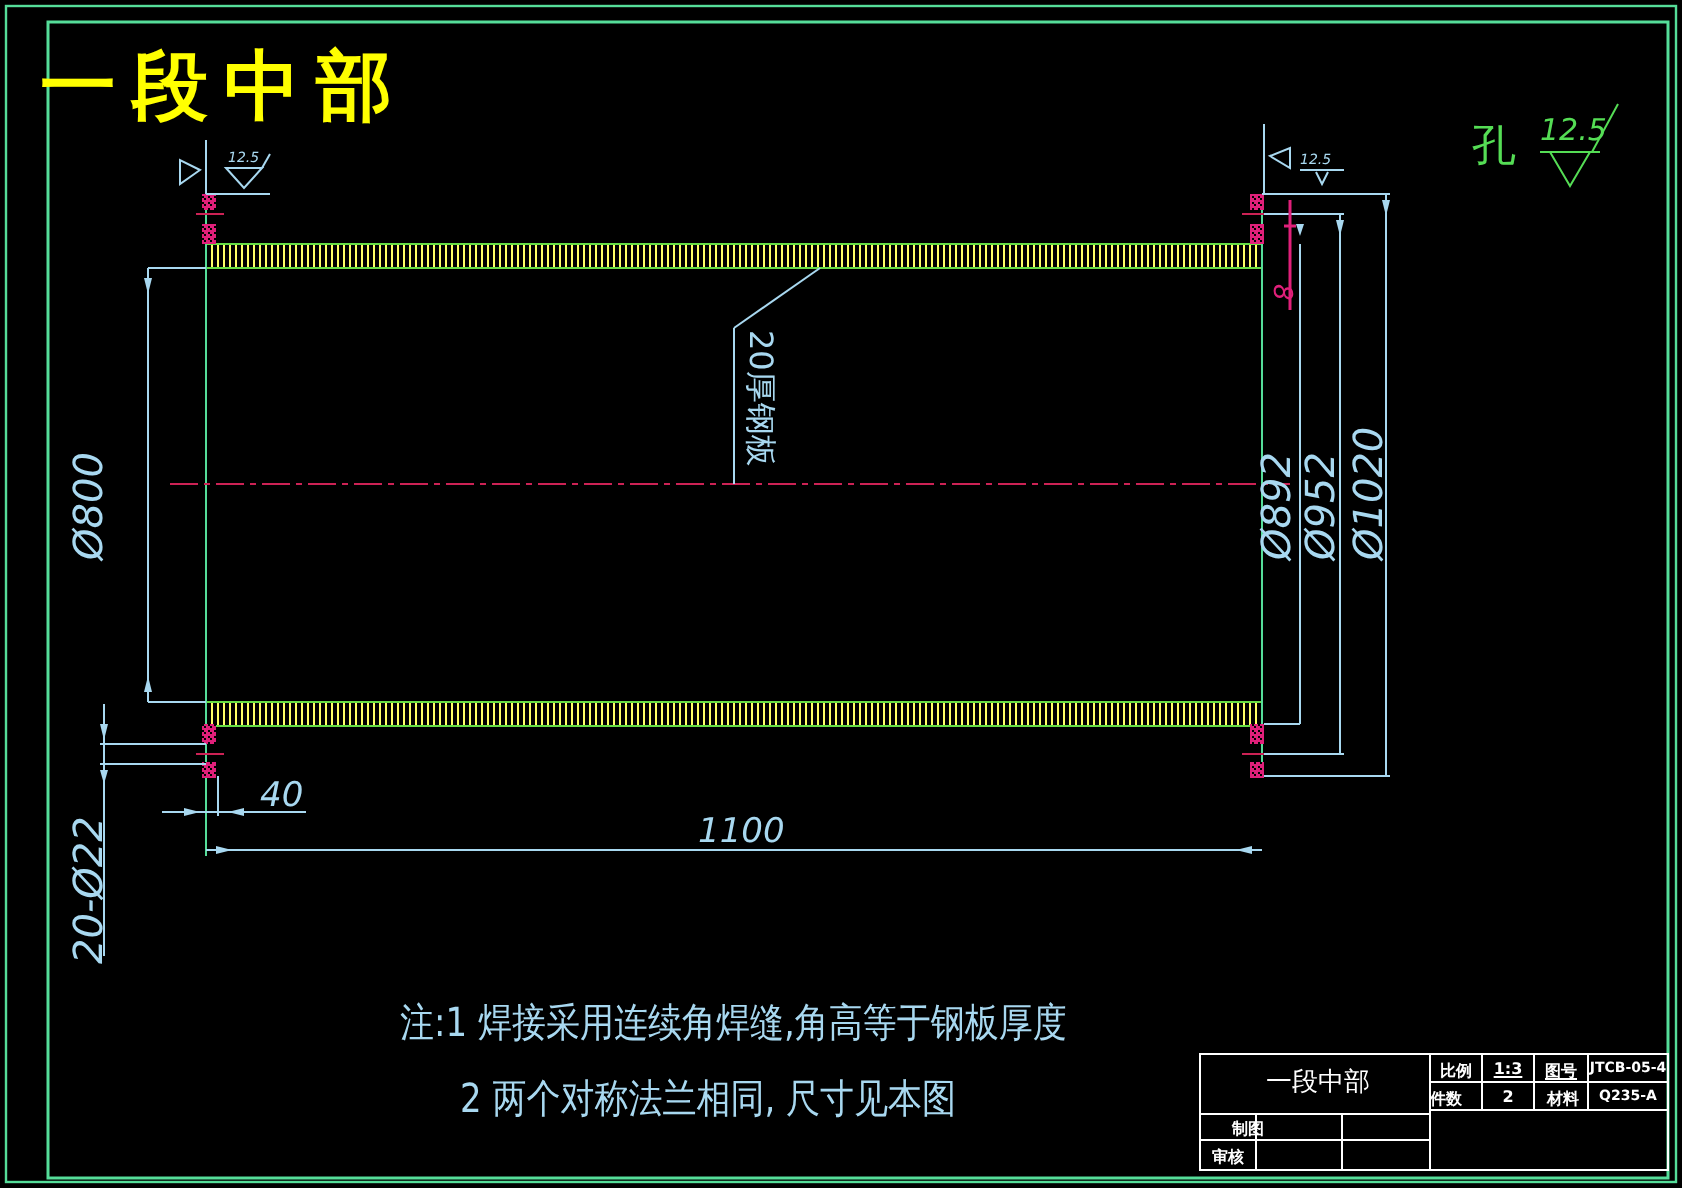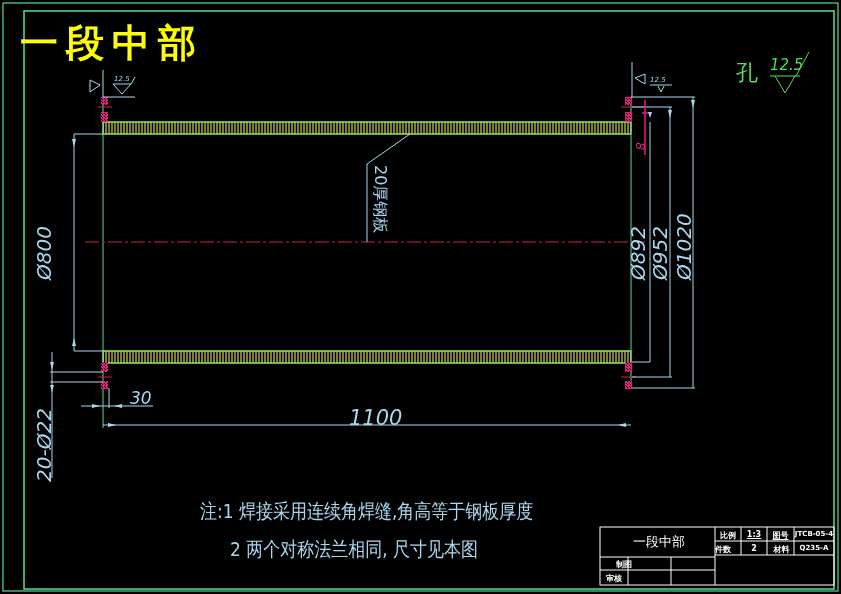--- a/index.html
+++ b/index.html
@@ -157,22 +157,22 @@
 <div class="hole-ra">12.5</div>
 
 <div class="dim" style="left:114px;top:75px;font-size:7px;">12.5</div>
 <div class="dim" style="left:650px;top:76px;font-size:7px;">12.5</div>
 
 <div class="dim" style="left:32px;top:230px;font-size:20px;transform:rotate(-90deg);transform-origin:left top;top:280px;">Ø800</div>
 <div class="dim" style="left:626px;top:280px;font-size:20px;transform:rotate(-90deg);transform-origin:left top;">Ø892</div>
 <div class="dim" style="left:648px;top:280px;font-size:20px;transform:rotate(-90deg);transform-origin:left top;">Ø952</div>
 <div class="dim" style="left:672px;top:280px;font-size:20px;transform:rotate(-90deg);transform-origin:left top;">Ø1020</div>
 <div class="dim" style="left:32px;top:482px;font-size:20px;transform:rotate(-90deg);transform-origin:left top;">20-Ø22</div>
-<div class="dim" style="left:130px;top:388px;font-size:17px;">30</div>
-<div class="dim" style="left:349px;top:406px;font-size:21px;">1100</div>
+<div class="dim" style="left:130px;top:388px;font-size:17px;">40</div>
+<div class="dim" style="left:349px;top:406px;font-size:17px;">1100</div>
 <div class="dim" style="left:648px;top:142px;font-size:13px;color:#e0207a;transform:rotate(90deg);transform-origin:left top;">8</div>
 <div class="dim" style="left:390px;top:165px;font-size:16px;font-style:normal;transform:rotate(90deg);transform-origin:left top;">20厚钢板</div>
 
 <div class="note note1">注:1 焊接采用连续角焊缝,角高等于钢板厚度</div>
 <div class="note note2">2 两个对称法兰相同, 尺寸见本图</div>
 
 <div class="tb-title">一段中部</div>
 <div class="tb-cell" style="left:715px;top:530px;width:26px;">比例</div>
 <div class="tb-cell" style="left:741px;top:530px;width:26px;text-decoration:underline;">1:3</div>
 <div class="tb-cell" style="left:767px;top:530px;width:27px;text-decoration:underline;">图号</div>

